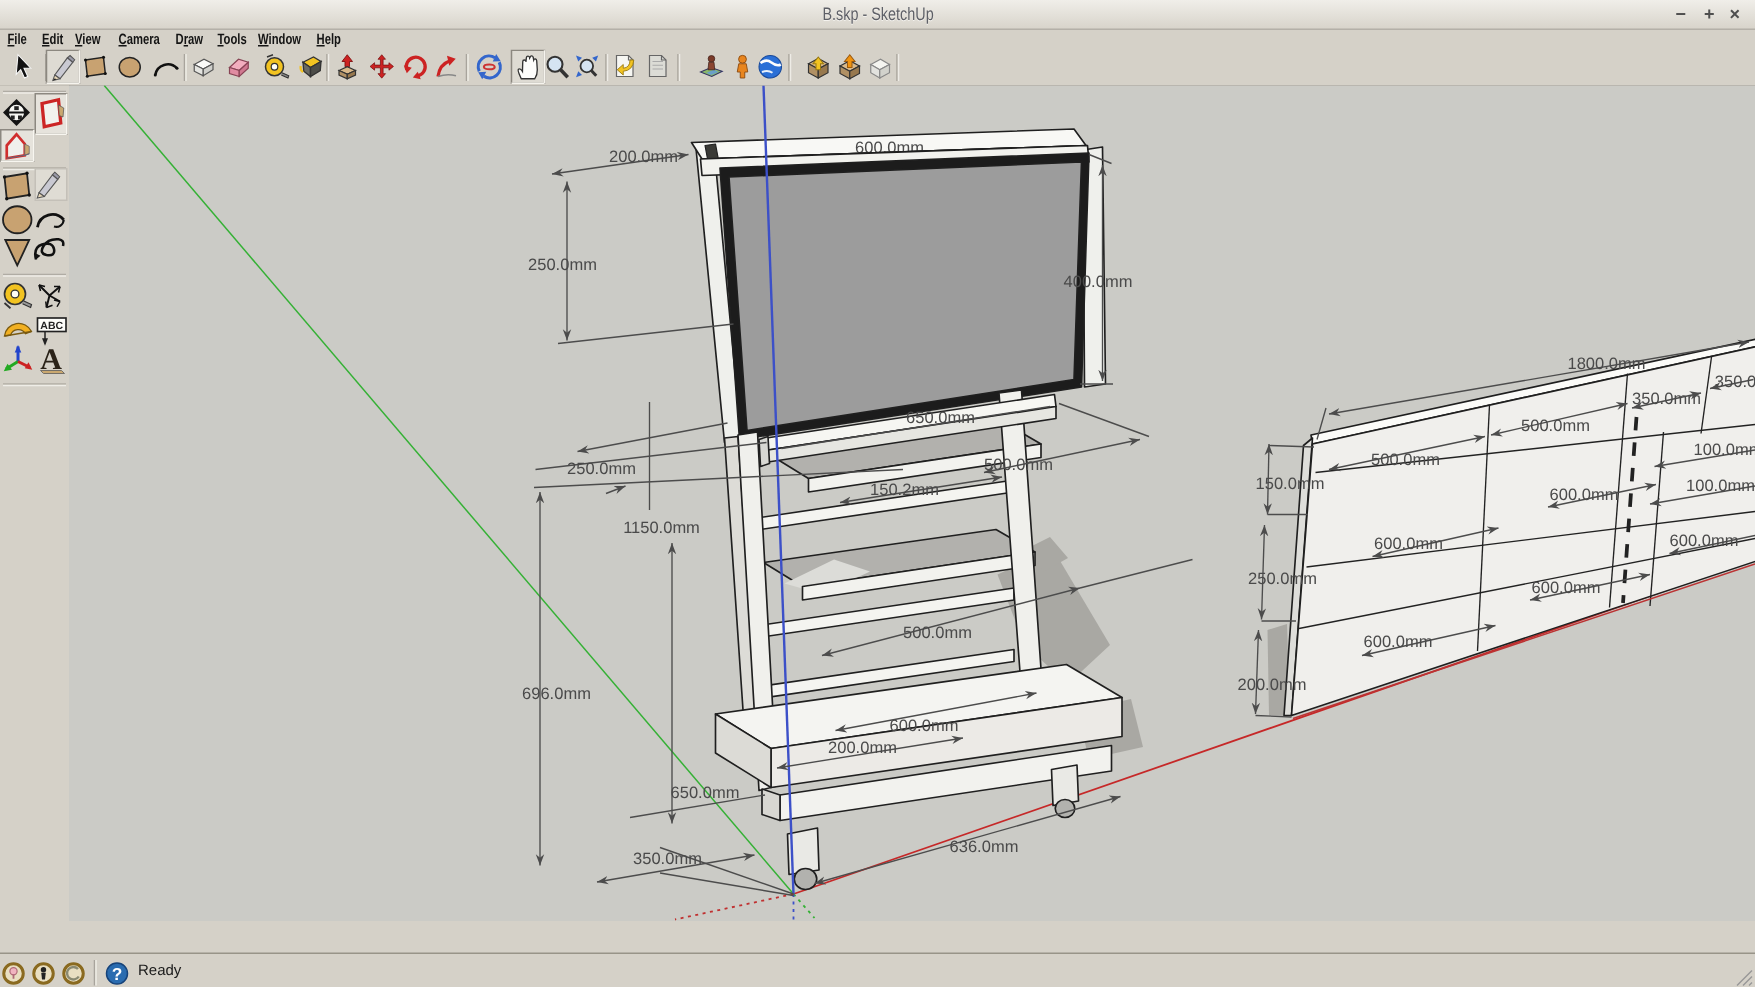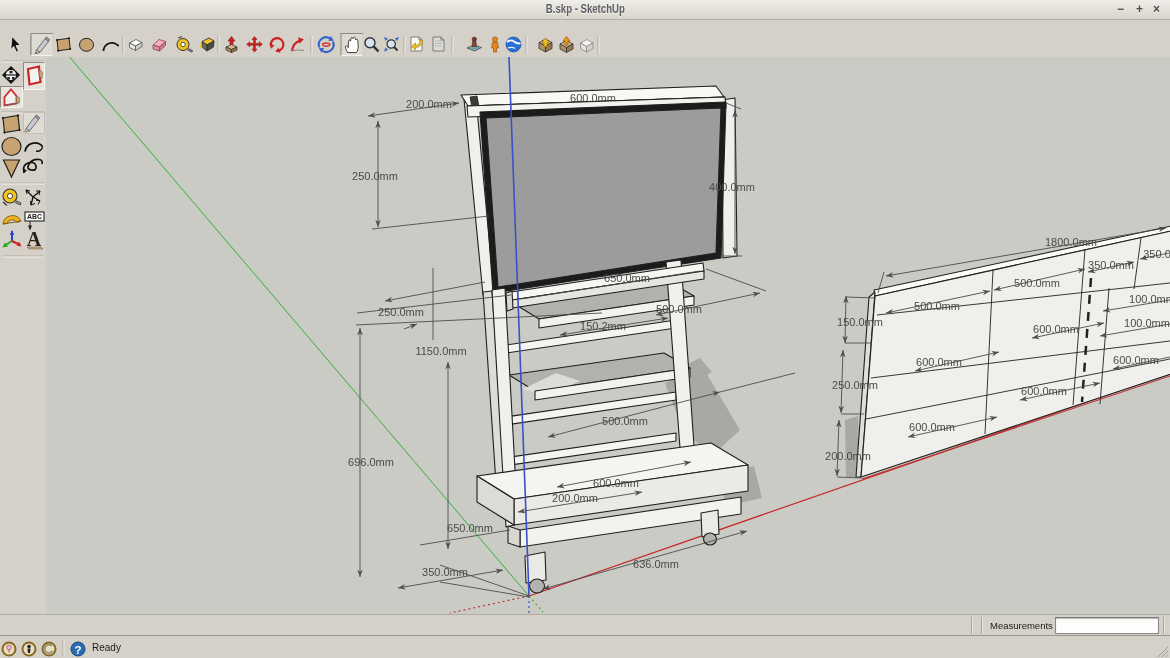--- a/index.html
+++ b/index.html
@@ -1,17 +1,17 @@
 <!DOCTYPE html>
 <html><head><meta charset="utf-8">
 <style>
 html,body{margin:0;padding:0}
 #app{position:relative;width:1170px;height:658px;font-family:"Liberation Sans",sans-serif;background:#d5d1c8;overflow:hidden}
 #titlebar{position:absolute;left:0;top:0;width:1170px;height:19px;background:linear-gradient(#f0eee9,#d8d4cb);border-bottom:1px solid #b4b0a8}
-#titletext{position:absolute;left:0;top:2px;width:1170px;text-align:center;font-size:12px;font-weight:bold;color:#5d5f66;text-shadow:0 1px 0 #f5f3ef}
+#titletext{position:absolute;left:0;top:2px;width:1170px;text-align:center;font-size:12px;font-weight:normal;color:#5d5f66;text-shadow:0 1px 0 #f5f3ef}
 #titletext span{display:inline-block;transform:scaleX(0.8)}
 .winbtn{position:absolute;top:2px;font-size:12px;font-weight:bold;color:#4f4f4f}
 #menubar{position:absolute;left:0;top:20px;width:1170px;height:13px;background:#d5d1c8}
 .mi{position:absolute;top:1px;font-size:10px;font-weight:bold;color:#141414;transform:scaleX(0.75);transform-origin:0 50%}
 .mi u{text-decoration:underline}
 #toolbar{position:absolute;left:0;top:33px;width:1170px;height:24px;background:#d5d1c8;border-bottom:1px solid #918d85}
 #palette{position:absolute;left:0;top:57px;width:46px;height:557px;background:#d5d1c8;border-right:1px solid #918d85}
 #measurebar{position:absolute;left:0;top:614px;width:1170px;height:21px;background:#d5d1c8;border-top:1px solid #b0aca4}
 #statusbar{position:absolute;left:0;top:635px;width:1170px;height:23px;background:#d5d1c8;border-top:1px solid #989488}
 #mlabel{position:absolute;left:990px;top:5px;font-size:9.5px;color:#1a1a1a}
@@ -20,20 +20,30 @@
 #grip{position:absolute;right:1px;bottom:1px;width:12px;height:12px}
 .vsep{position:absolute;top:2px;width:1px;height:17px;background:#a8a49c;border-right:1px solid #e8e6e0}
 </style></head>
 <body>
 <div id="app">
 <div id="titlebar">
       <div id="titletext"><span>B.skp - SketchUp</span></div>
 <div class="winbtn" style="left:1117px">−</div>
       <div class="winbtn" style="left:1136px">+</div>
       <div class="winbtn" style="left:1153px">×</div>
+</div>
+<div id="menubar">
+<span class="mi" style="left:5px"><u>F</u>ile</span>
+<span class="mi" style="left:28px"><u>E</u>dit</span>
+<span class="mi" style="left:50px"><u>V</u>iew</span>
+<span class="mi" style="left:79px"><u>C</u>amera</span>
+<span class="mi" style="left:117px">D<u>r</u>aw</span>
+<span class="mi" style="left:145px"><u>T</u>ools</span>
+<span class="mi" style="left:172px"><u>W</u>indow</span>
+<span class="mi" style="left:211px"><u>H</u>elp</span>
 </div>
 <div id="toolbar">
 <svg width="1170" height="24" style="position:absolute;left:0;top:0">
 <defs>
 <g id="page">
             <path d="M2,1 L10,1 L13,4 L13,15 L2,15 Z" stroke="#666" stroke-width="0.8"></path>
             <path d="M10,1 L10,4 L13,4" fill="none" stroke="#666" stroke-width="0.8"></path>
           </g>
 </defs>
 
@@ -494,27 +504,20 @@
 <text x="1056" y="333">600.0mm</text>
 <text x="860" y="326">150.0mm</text>
 <text x="939" y="366">600.0mm</text>
 <text x="1136" y="364">600.0mm</text>
 <text x="855" y="389">250.0mm</text>
 <text x="1044" y="395">600.0mm</text>
 <text x="932" y="431">600.0mm</text>
 <text x="848" y="460">200.0mm</text>
 </g>
 </svg>
-<div id="measurebar">
-<div class="vsep" style="left:971px"></div>
-      <div class="vsep" style="left:981px"></div>
-      <div class="vsep" style="left:1163px"></div>
-<div id="mlabel">Measurements</div>
-<div id="mbox"></div>
-</div>
 <div id="statusbar">
 <svg width="120" height="23" style="position:absolute;left:0;top:0">
 <circle cx="9" cy="13" r="6.5" fill="#e9dfc2" stroke="#8a6a20" stroke-width="2"></circle>
 <circle cx="9" cy="11.5" r="2.4" fill="#f0b4c0" stroke="#b06a78" stroke-width="0.8"></circle>
         <line x1="9" y1="13.5" x2="9" y2="16.5" stroke="#b06a78" stroke-width="1.2"></line>
 <circle cx="29" cy="13" r="6.5" fill="#e9dfc2" stroke="#8a6a20" stroke-width="2"></circle>
 <circle cx="29" cy="10.5" r="1.8" fill="#222"></circle>
         <path d="M27.5,12.5 L30.5,12.5 L30,17 L28,17 Z" fill="#222"></path>
 <circle cx="49" cy="13" r="6.5" fill="#e9dfc2" stroke="#8a6a20" stroke-width="2"></circle>
 <path d="M52,10 a4.2,4.2 0 1 0 0.5,5" fill="none" stroke="#8a8a72" stroke-width="1.6"></path>

